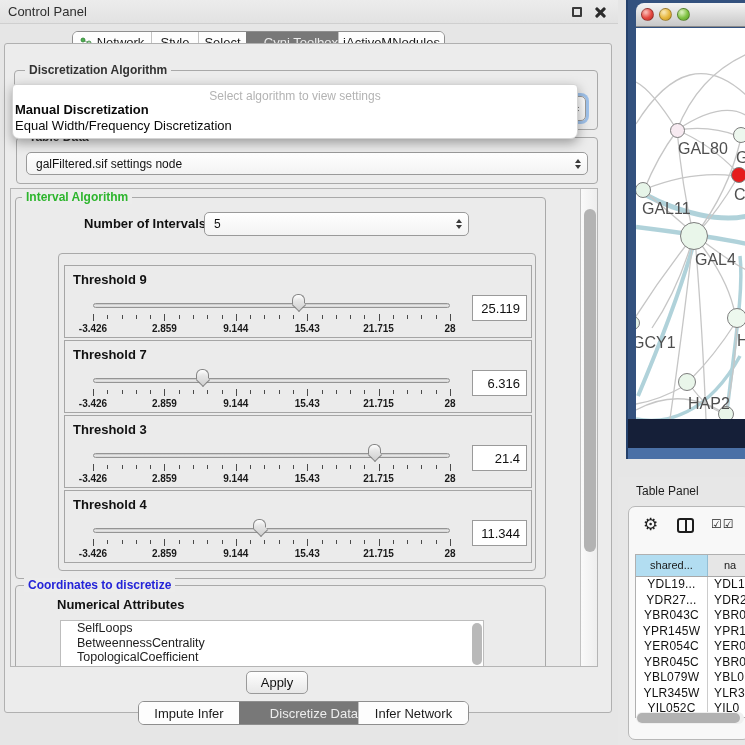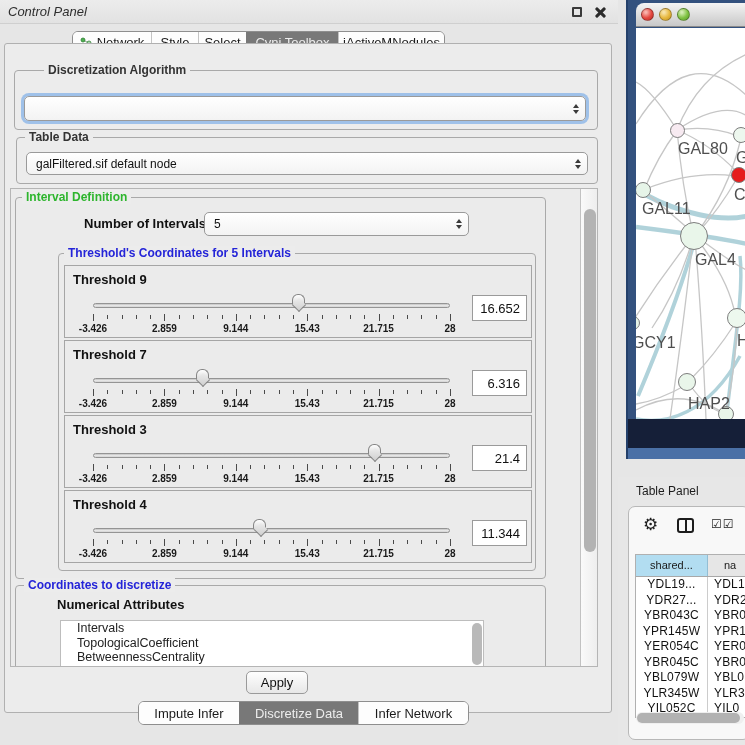--- a/index.html
+++ b/index.html
@@ -1,32 +1,32 @@
 <!DOCTYPE html>
 <html><head>
 <meta charset="utf-8">
 <style>
   * { margin:0; padding:0; box-sizing:border-box; }
   body { font-family:"Liberation Sans", sans-serif; }
   .root { position:relative; width:745px; height:745px; background:#e6e6e6; overflow:hidden; font-family:"Liberation Sans", sans-serif; }
 
   
   .control-panel { position:absolute; left:0; top:0; width:618px; height:745px; }
-  .cp-titlebar { position:absolute; left:0; top:0; width:100%; height:24px; background:linear-gradient(#ececec,#e2e2e2); border-bottom:1px solid #cfcfcf;font-style:italic; }
+  .cp-titlebar { position:absolute; left:0; top:0; width:100%; height:24px; background:linear-gradient(#ececec,#e2e2e2); border-bottom:1px solid #cfcfcf; }
   .cp-title { position:absolute; left:8px; top:4px; font-size:13px; color:#2e2e2e; }
   .float-icon { position:absolute; right:36px; top:7px; width:10px; height:10px; border:2px solid #3a3a3a; border-radius:1px; }
   .close-icon { position:absolute; right:12px; top:7px; width:11px; height:11px; }
   .close-icon::before, .close-icon::after { content:""; position:absolute; left:4px; top:-1px; width:3px; height:13px; background:#2b2b2b; border-radius:1px; }
   .close-icon::before { transform:rotate(45deg); }
   .close-icon::after { transform:rotate(-45deg); }
 
   .tabbar { position:absolute; left:72px; top:31px; height:23px; display:flex; border:1px solid #8e8e8e; border-radius:6px; overflow:hidden; background:#fff; }
   .seg { display:flex; align-items:center; justify-content:center; gap:5px; font-size:13px; color:#1b1b1b; background:#fdfdfd; border-left:1px solid #c4c4c4; }
   .seg:first-child { border-left:none; }
-  .seg.selected { background:#787878; color:#ededed; border-left-color:#787878; }
+  .seg.selected { background:#787878; color:#ededed; border-left-color:#787878;justify-content:flex-end; }
   .tabbar .s0{width:78px}.tabbar .s1{width:47px}.tabbar .s2{width:48px}.tabbar .s3{width:92px}.tabbar .s4{width:106px}
   .btabbar { position:absolute; left:138px; top:701px; height:24px; display:flex; border:1px solid #8e8e8e; border-radius:6px; overflow:hidden; background:#fff; z-index:6; }
   .btabbar .s0{width:100px}.btabbar .s1{width:119px}.btabbar .s2{width:110px}
 
   .content-panel { position:absolute; left:4px; top:43px; width:608px; height:670px; background:#ececec; border:1px solid #b0b0b0; border-radius:3px; }
 
   .group { position:absolute; border:1px solid #a9a9a9; border-radius:4px; }
   .legend { position:absolute; top:-8px; font-size:12px; font-weight:bold; background:#ececec; padding:0 4px; white-space:nowrap; }
   .legend.dark { color:#333; }
   .legend.green { color:#2db52d; }
@@ -144,54 +144,58 @@
           <span>Cyni Toolbox</span>
         </div>
       <div class="seg s4">
           <span>jActiveMNodules</span>
         </div>
     </div>
 
     <div class="content-panel"></div>
 
     <div class="group disc-group">
-      <span class="legend dark" style="left:10px;margin-left:19px;">Discretization Algorithm</span>
+      <span class="legend dark" style="left:10px;">Discretization Algorithm</span>
     </div>
     <div class="combo algo-combo">
       <span class="spinner">
           <span class="spin-up"></span>
           <span class="spin-down"></span>
         </span>
     </div>
 
+    <div class="popup">
+      <div class="popup-placeholder">Select algorithm to view settings</div>
+      <div class="popup-item b">Manual Discretization</div>
+      <div class="popup-item r">Equal Width/Frequency Discretization</div>
+    </div>
 
     <div class="group td-group">
       <span class="legend dark" style="left:8px;">Table Data</span>
     </div>
     <div class="combo td-combo">
-      <span>galFiltered.sif default node</span>
+      <span>galFiltered.sif settings node</span>
       <span class="spinner">
           <span class="spin-up"></span>
           <span class="spin-down"></span>
         </span>
     </div>
 
     <div class="scrollpane">
       <div class="group interval-group">
-        <span class="legend green" style="left:6px;">Interval Definition</span>
+        <span class="legend green" style="left:6px;">Interval Algorithm</span>
         <div class="ni-label">Number of Intervals</div>
         <div class="combo ni-combo">
           <span>5</span>
           <span class="spinner">
               <span class="spin-up"></span>
               <span class="spin-down"></span>
             </span>
         </div>
         <div class="group thr-group">
-          <span class="legend blue" style="left:5px;">Threshold's Coordinates for 5 Intervals</span>
           <div class="thr-stack" id="threshold-list">
   <div class="threshold-panel">
     <div class="th-label">Threshold 9</div>
     <div class="slider-track"></div>
     <div class="slider-handle" style="left: 226.6px;"></div>
     <div class="slider-ticks">
                   <div class="tick major" style="left: 0px;"></div>
                   <div class="tick" style="left: 14.3px;"></div>
                   <div class="tick" style="left: 28.6px;"></div>
                   <div class="tick" style="left: 42.8px;"></div>
@@ -219,21 +223,21 @@
                   <div class="tick major" style="left: 357px;"></div>
                 </div>
     <div class="slider-scale">
                   <span class="scale-num" style="left: 0px;">-3.426</span>
                   <span class="scale-num" style="left: 71.4px;">2.859</span>
                   <span class="scale-num" style="left: 142.8px;">9.144</span>
                   <span class="scale-num" style="left: 214.2px;">15.43</span>
                   <span class="scale-num" style="left: 285.6px;">21.715</span>
                   <span class="scale-num" style="left: 357px;">28</span>
                 </div>
-    <div class="value-box">16.652</div>
+    <div class="value-box">25.119</div>
   </div>
 
   <div class="threshold-panel">
     <div class="th-label">Threshold 7</div>
     <div class="slider-track"></div>
     <div class="slider-handle" style="left: 131.2px;"></div>
     <div class="slider-ticks">
                   <div class="tick major" style="left: 0px;"></div>
                   <div class="tick" style="left: 14.3px;"></div>
                   <div class="tick" style="left: 28.6px;"></div>
@@ -359,23 +363,23 @@
   </div>
 </div>
         </div>
       </div>
 
       <div class="group attr-group">
         <span class="legend blue" style="left:8px;">Coordinates to discretize</span>
         <div class="na-label">Numerical Attributes</div>
         <div class="attr-list">
           <div id="attr-items">
-              <div class="list-item">Intervals</div>
+              <div class="list-item">SelfLoops</div>
+              <div class="list-item">BetweennessCentrality</div>
               <div class="list-item">TopologicalCoefficient</div>
-              <div class="list-item">BetweennessCentrality</div>
             </div>
           <div class="lsb"></div>
         </div>
       </div>
 
       <div class="v-scrollbar">
         <div class="v-thumb"></div>
       </div>
     </div>
 

